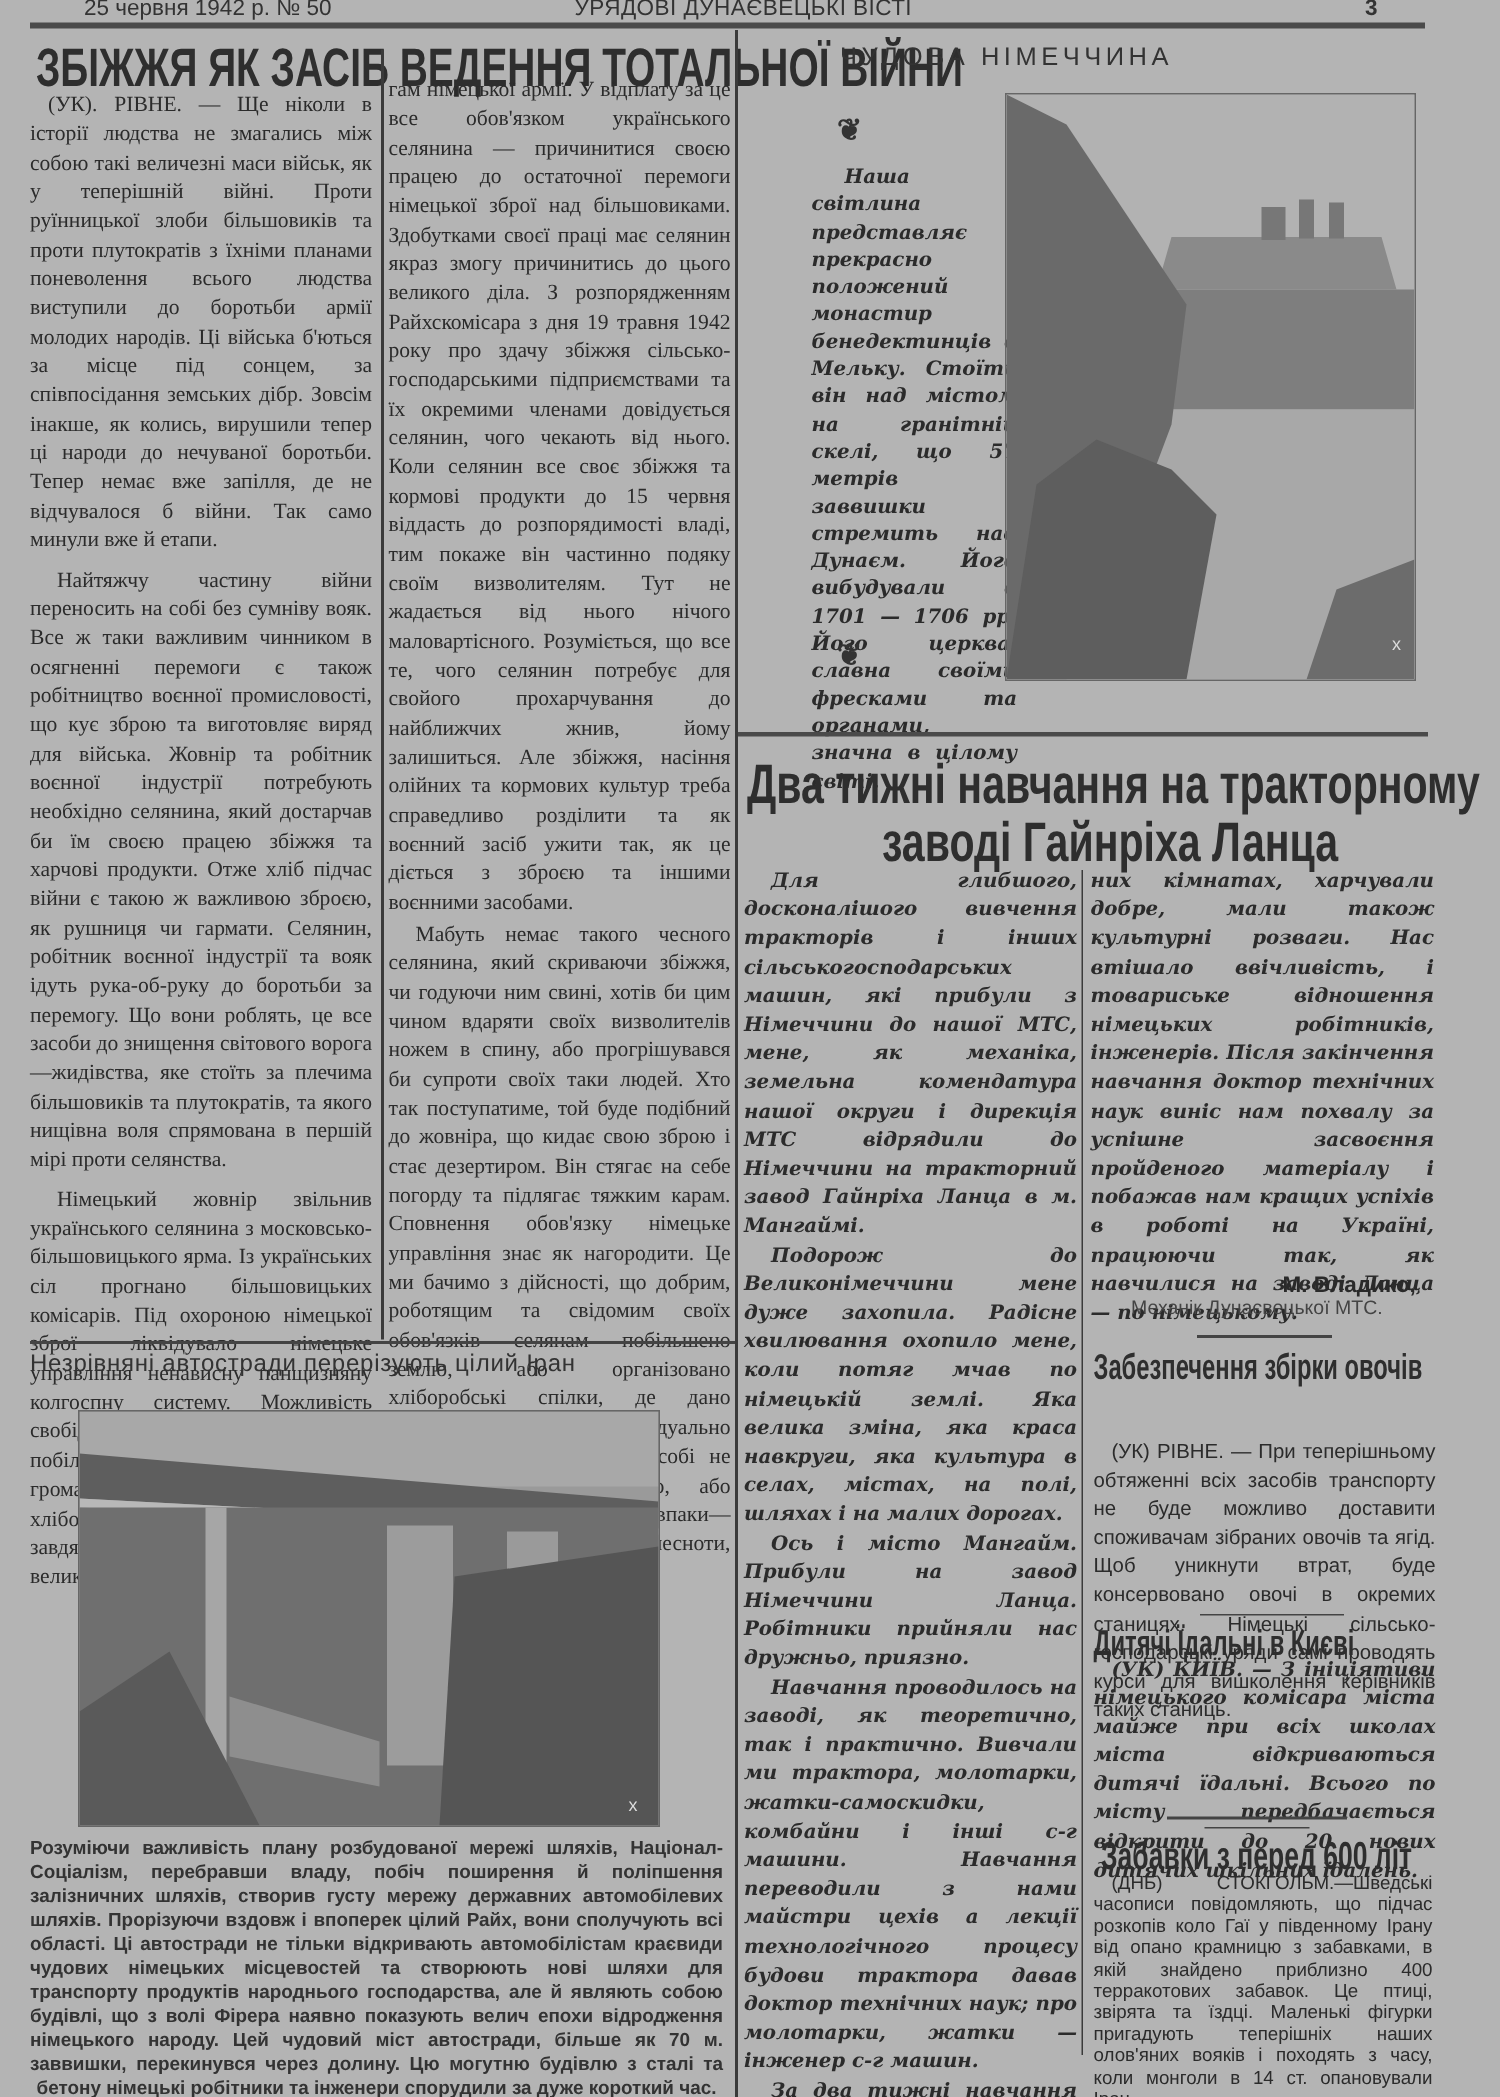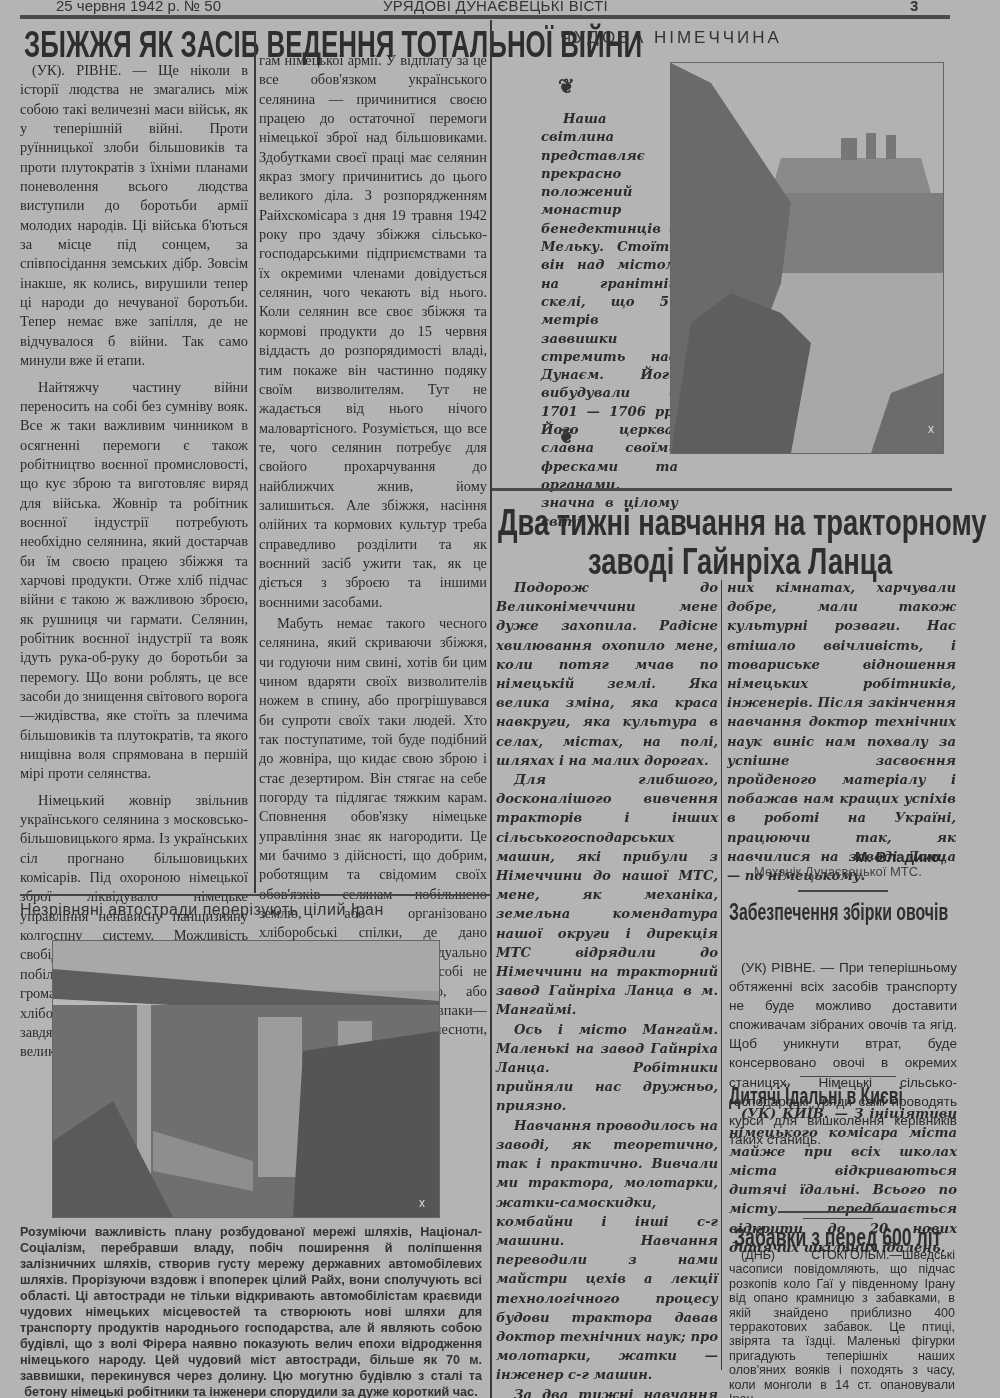--- a/index.html
+++ b/index.html
@@ -99,23 +99,23 @@
 
 <div class="abs" style="left:498px; top:502px; width:500px;">
   <div class="headline-big" style="font-size:37px; transform:scaleX(0.74);">Два тижні навчання на тракторному</div>
 </div>
 <div class="abs" style="left:588px; top:541px; width:400px;">
   <div class="headline-big" style="font-size:37px; transform:scaleX(0.74);">заводі Гайнріха Ланца</div>
 </div>
 <div class="abs vrule" style="left:721px; top:580px; height:790px; width:1px;"></div>
 
 <div class="col italic" style="left:496px; top:578px; width:222px; line-height:19.2px; font-weight:bold; text-align:justify;">
+  <p>Для глибшого, досконалішого вивчення тракторів і інших сільськогосподарських машин, які прибули з Німеччини до нашої МТС, мене, як механіка, земельна комендатура нашої округи і дирекція МТС відрядили до Німеччини на тракторний завод Гайнріха Ланца в м. Мангаймі.</p>
   <p>Подорож до Великонімеччини мене дуже захопила. Радісне хвилювання охопило мене, коли потяг мчав по німецькій землі. Яка велика зміна, яка краса навкруги, яка культура в селах, містах, на полі, шляхах і на малих дорогах.</p>
-  <p>Для глибшого, досконалішого вивчення тракторів і інших сільськогосподарських машин, які прибули з Німеччини до нашої МТС, мене, як механіка, земельна комендатура нашої округи і дирекція МТС відрядили до Німеччини на тракторний завод Гайнріха Ланца в м. Мангаймі.</p>
-  <p>Ось і місто Мангайм. Маленькі на завод Гайнріха Ланца. Робітники прийняли нас дружньо, приязно.</p>
+  <p>Ось і місто Мангайм. Прибули на завод Німеччини Ланца. Робітники прийняли нас дружньо, приязно.</p>
   <p>Навчання проводилось на заводі, як теоретично, так і практично. Вивчали ми трактора, молотарки, жатки-самоскидки, комбайни і інші с-г машини. Навчання переводили з нами майстри цехів а лекції технологічного процесу будови трактора давав доктор технічних наук; про молотарки, жатки — інженер с-г машин.</p>
   <p>За два тижні навчання ми встигли пройти повністю демонтаж і монтаж трьох тракторів 55-45 85 PS.</p>
 
 </div>
 <div class="col italic" style="left:727px; top:578px; width:229px; line-height:19.2px; font-weight:bold; text-align:justify;">
   <p style="text-indent:0">них кімнатах, харчували добре, мали також культурні розваги. Нас втішало ввічливість, і товариське відношення німецьких робітників, інженерів. Після закінчення навчання доктор технічних наук виніс нам похвалу за успішне засвоєння пройденого матеріалу і побажав нам кращих успіхів в роботі на Україні, працюючи так, як навчилися на заводі Ланца — по німецькому.</p>
 </div>
 <div class="abs" style="left:855px; top:848px; font-size:15px; font-weight:bold; font-family:'Liberation Sans', sans-serif;">М. Владико,</div>
 <div class="abs" style="left:754px; top:864px; font-size:13px; font-family:'Liberation Sans', sans-serif; color:#444;">Механік Дунаєвецької МТС.</div>
 <div class="abs hrule" style="left:798px; top:890px; width:90px; height:2px;"></div>

